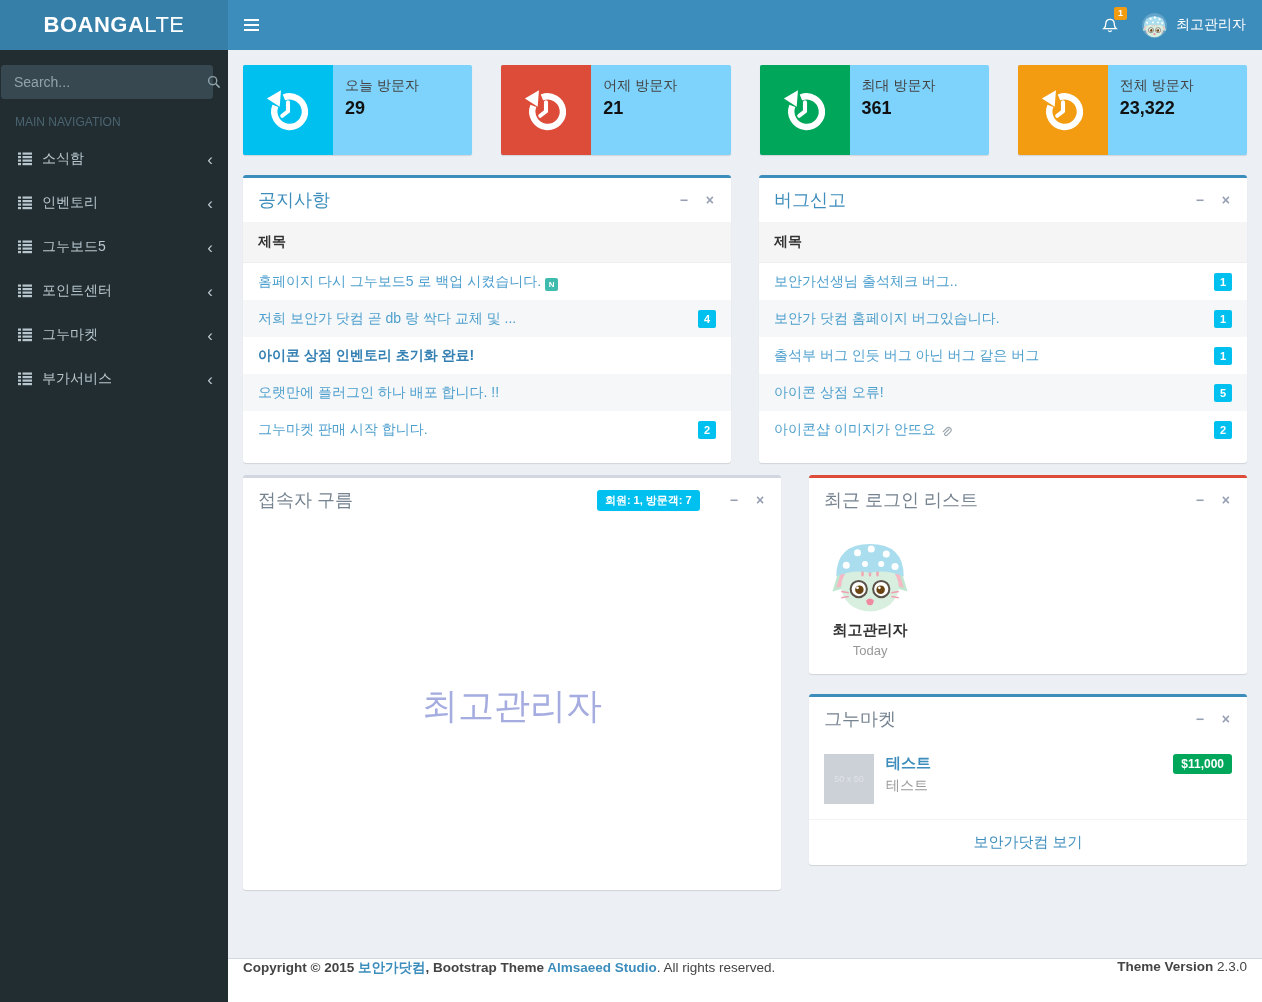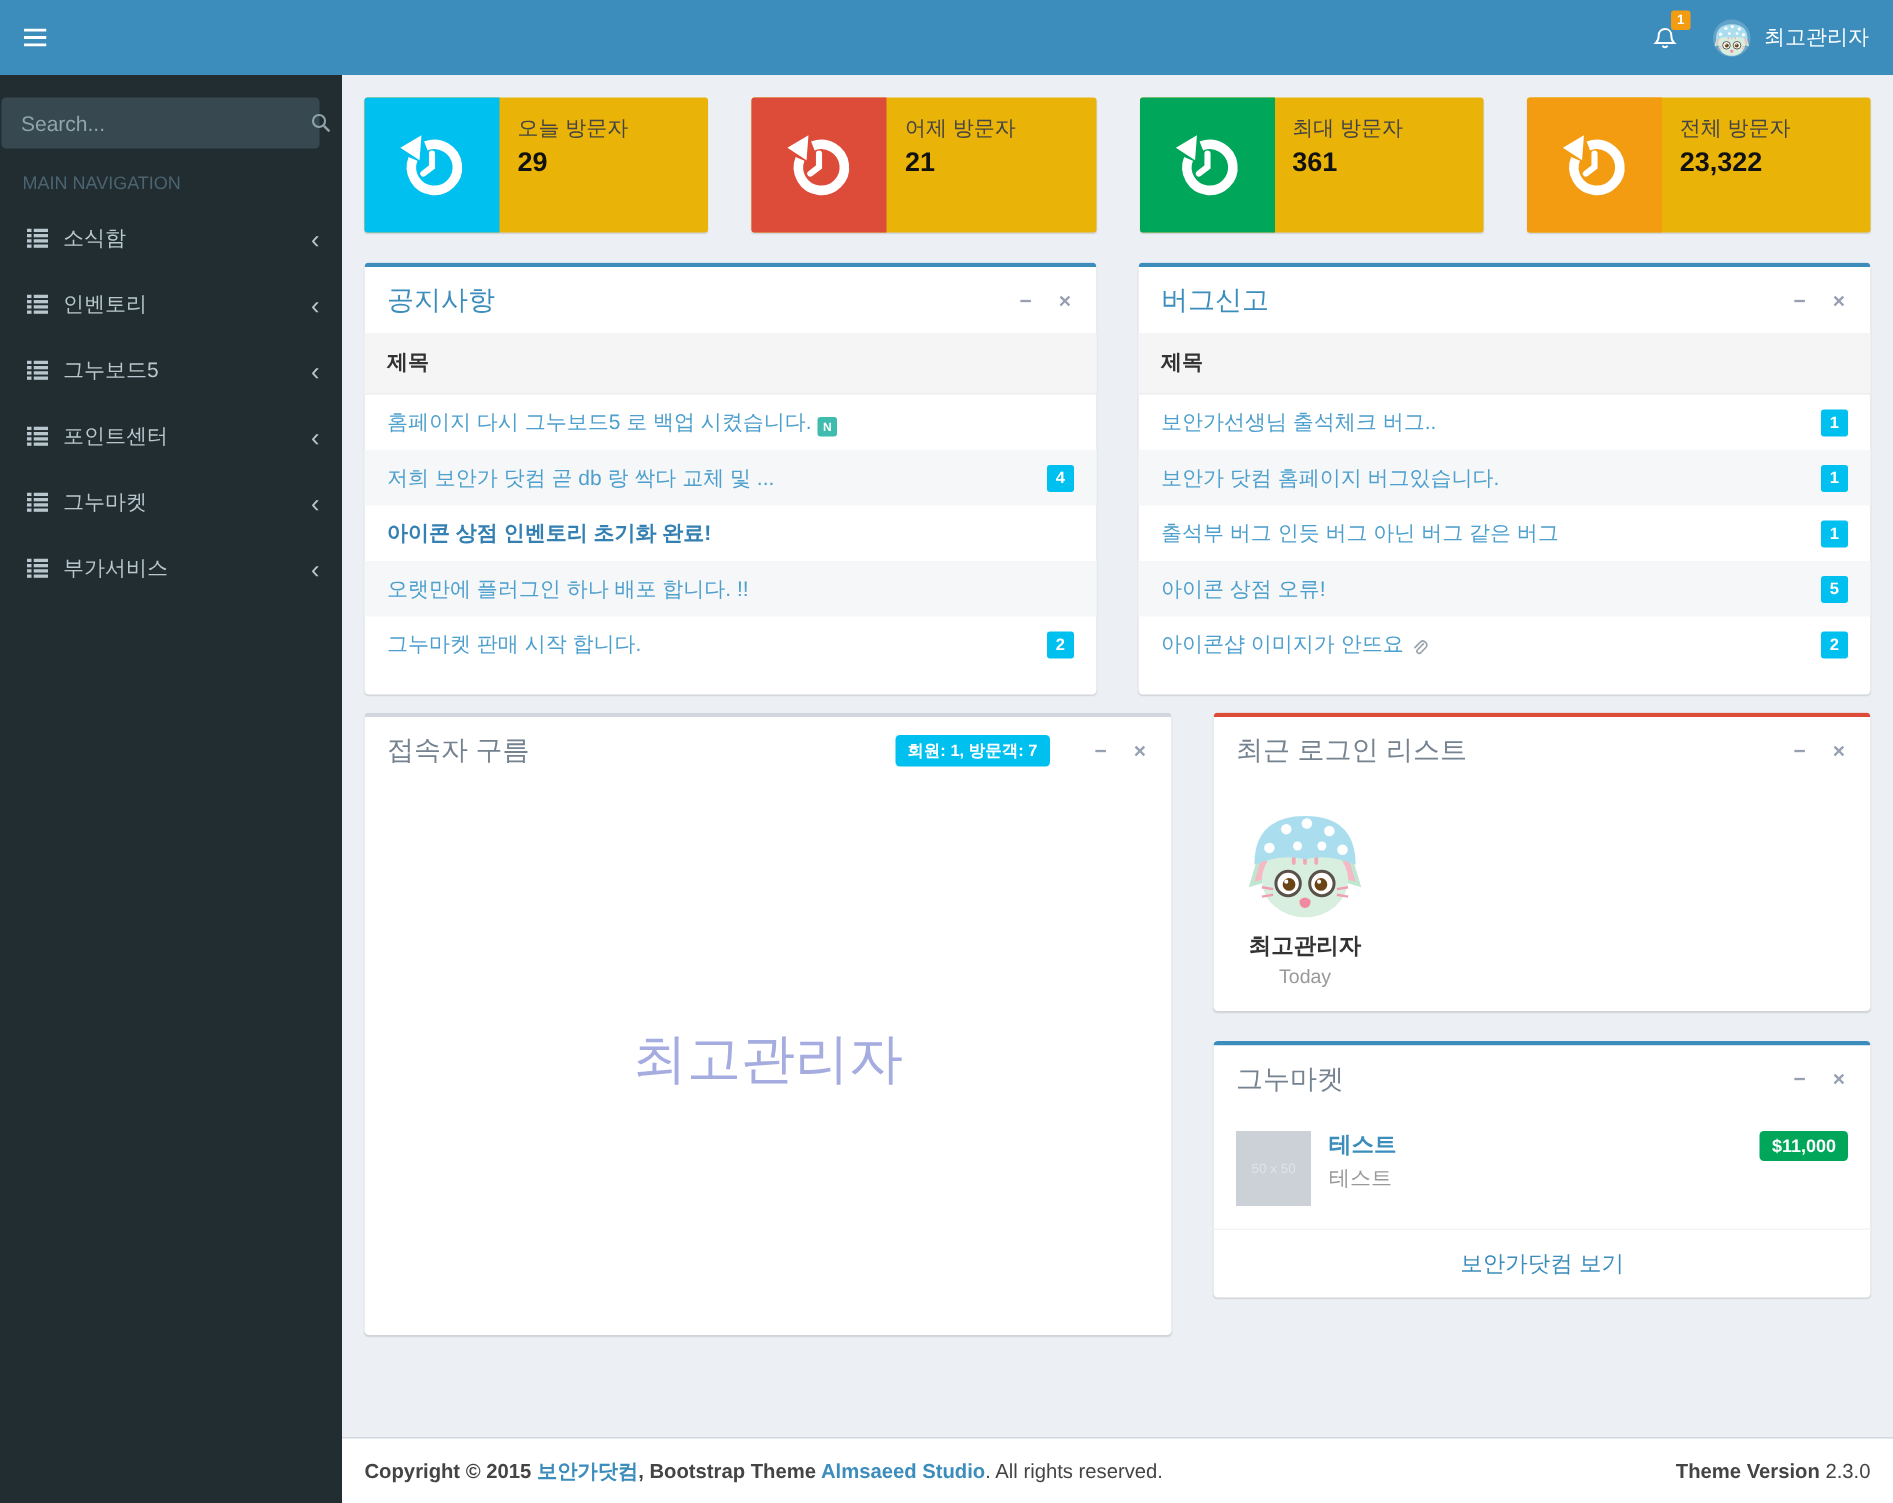--- a/index.html
+++ b/index.html
@@ -28,21 +28,21 @@
   .sidebar-search button{width:36px;background:transparent;border:none;cursor:pointer;display:flex;align-items:center;justify-content:center}
   .nav-label{color:#4b646f;font-size:12px;padding:16px 15px 8px 15px;font-weight:400}
   .menu{list-style:none}
   .menu-item{display:flex;align-items:center;height:44px;padding:0 15px;color:#b8c7ce;font-size:14px;cursor:pointer;border-left:3px solid transparent}
   .menu-icon{width:24px;display:flex;align-items:center}
   .menu-chevron{margin-left:auto;font-size:17px;color:#b8c7ce;line-height:1}
 
   
   .content{position:absolute;left:228px;top:50px;right:0;bottom:44px;padding:15px;overflow:hidden}
   .info-row{display:flex;gap:29px;margin-bottom:20px}
-  .info-box{flex:1;background:#eab308;height:90px;display:flex;border-radius:2px;box-shadow:0 1px 1px rgba(0,0,0,.12)}
+  .info-box{flex:1;background:#7dd3fc;height:90px;display:flex;border-radius:2px;box-shadow:0 1px 1px rgba(0,0,0,.12)}
   .info-icon{width:90px;min-width:90px;display:flex;align-items:center;justify-content:center;border-radius:2px 0 0 2px}
   .info-content{padding:12px 10px 0 12px;display:flex;flex-direction:column;gap:3px;overflow:hidden}
   .info-label{font-size:14px;color:#444;white-space:nowrap}
   .info-value{font-size:18px;font-weight:700;color:#111}
 
   .box{background:#fff;border-top:3px solid #d2d6de;border-radius:3px;box-shadow:0 1px 1px rgba(0,0,0,.12)}
   .box.top-blue{border-top-color:#3c8dbc}
   .box.top-red{border-top-color:#dd4b39}
   .box-header{display:flex;align-items:center;padding:0 15px;height:44px}
   .box-title{font-size:18px}
@@ -78,21 +78,21 @@
 
   .market-item{display:flex;align-items:flex-start;padding:13px 15px 15px 15px}
   .product-thumb{width:50px;height:50px;background:#ccd1d7;color:#dfe3e6;font-size:9px;display:flex;align-items:center;justify-content:center;margin-right:12px}
   .product-name{color:#3c8dbc;font-weight:700;font-size:15px;cursor:pointer}
   .product-desc{color:#999;font-size:14px;margin-top:4px}
   .price-badge{margin-left:auto;background:#00a65a;color:#fff;font-weight:700;font-size:12px;padding:3px 8px;border-radius:3px}
   .market-footer{border-top:1px solid #f4f4f4;text-align:center;padding:13px 0}
   .market-footer a{color:#3c8dbc;font-size:15px;cursor:pointer}
 
   
-  .main-footer{position:absolute;left:228px;right:0;bottom:0;height:44px;background:#fff;border-top:1px solid #d2d6de;display:flex;align-items:center;justify-content:space-between;padding:0 15px;font-size:13.5px;color:#444}
+  .main-footer{position:absolute;left:228px;right:0;bottom:0;height:44px;background:#fff;border-top:1px solid #d2d6de;display:flex;justify-content:space-between;padding:0 15px;font-size:13.5px;color:#444}
   .main-footer .blue-link{color:#3c8dbc;font-weight:700;cursor:pointer}
   .ver-num{font-weight:400}
 </style>
 </head>
 <body>
 
 <svg width="0" height="0" style="position:absolute" aria-hidden="true">
   <defs>
     <g id="cat-avatar">
       <polygon points="8,26 2,46 22,40" fill="#bfe6cf"></polygon>
@@ -130,20 +130,24 @@
         <rect x="4.5" y="4" width="9.5" height="2.2"></rect>
       <rect x="0" y="7.5" width="3" height="2.2"></rect>
         <rect x="4.5" y="7.5" width="9.5" height="2.2"></rect>
       <rect x="0" y="11" width="3" height="2.2"></rect>
         <rect x="4.5" y="11" width="9.5" height="2.2"></rect>
     </g>
   </defs>
 </svg>
 
 <header class="main-header">
+  <a class="logo">
+    <b>BOANGA</b>
+      <span>LTE</span>
+  </a>
   <nav class="navbar">
     <div class="hamburger">
       <svg width="15" height="12" viewBox="0 0 15 12">
         <rect y="0" width="15" height="2" fill="#fff"></rect>
           <rect y="5" width="15" height="2" fill="#fff"></rect>
           <rect y="10" width="15" height="2" fill="#fff"></rect>
       </svg>
     </div>
     <div class="nav-right">
       <div class="bell-wrap">

